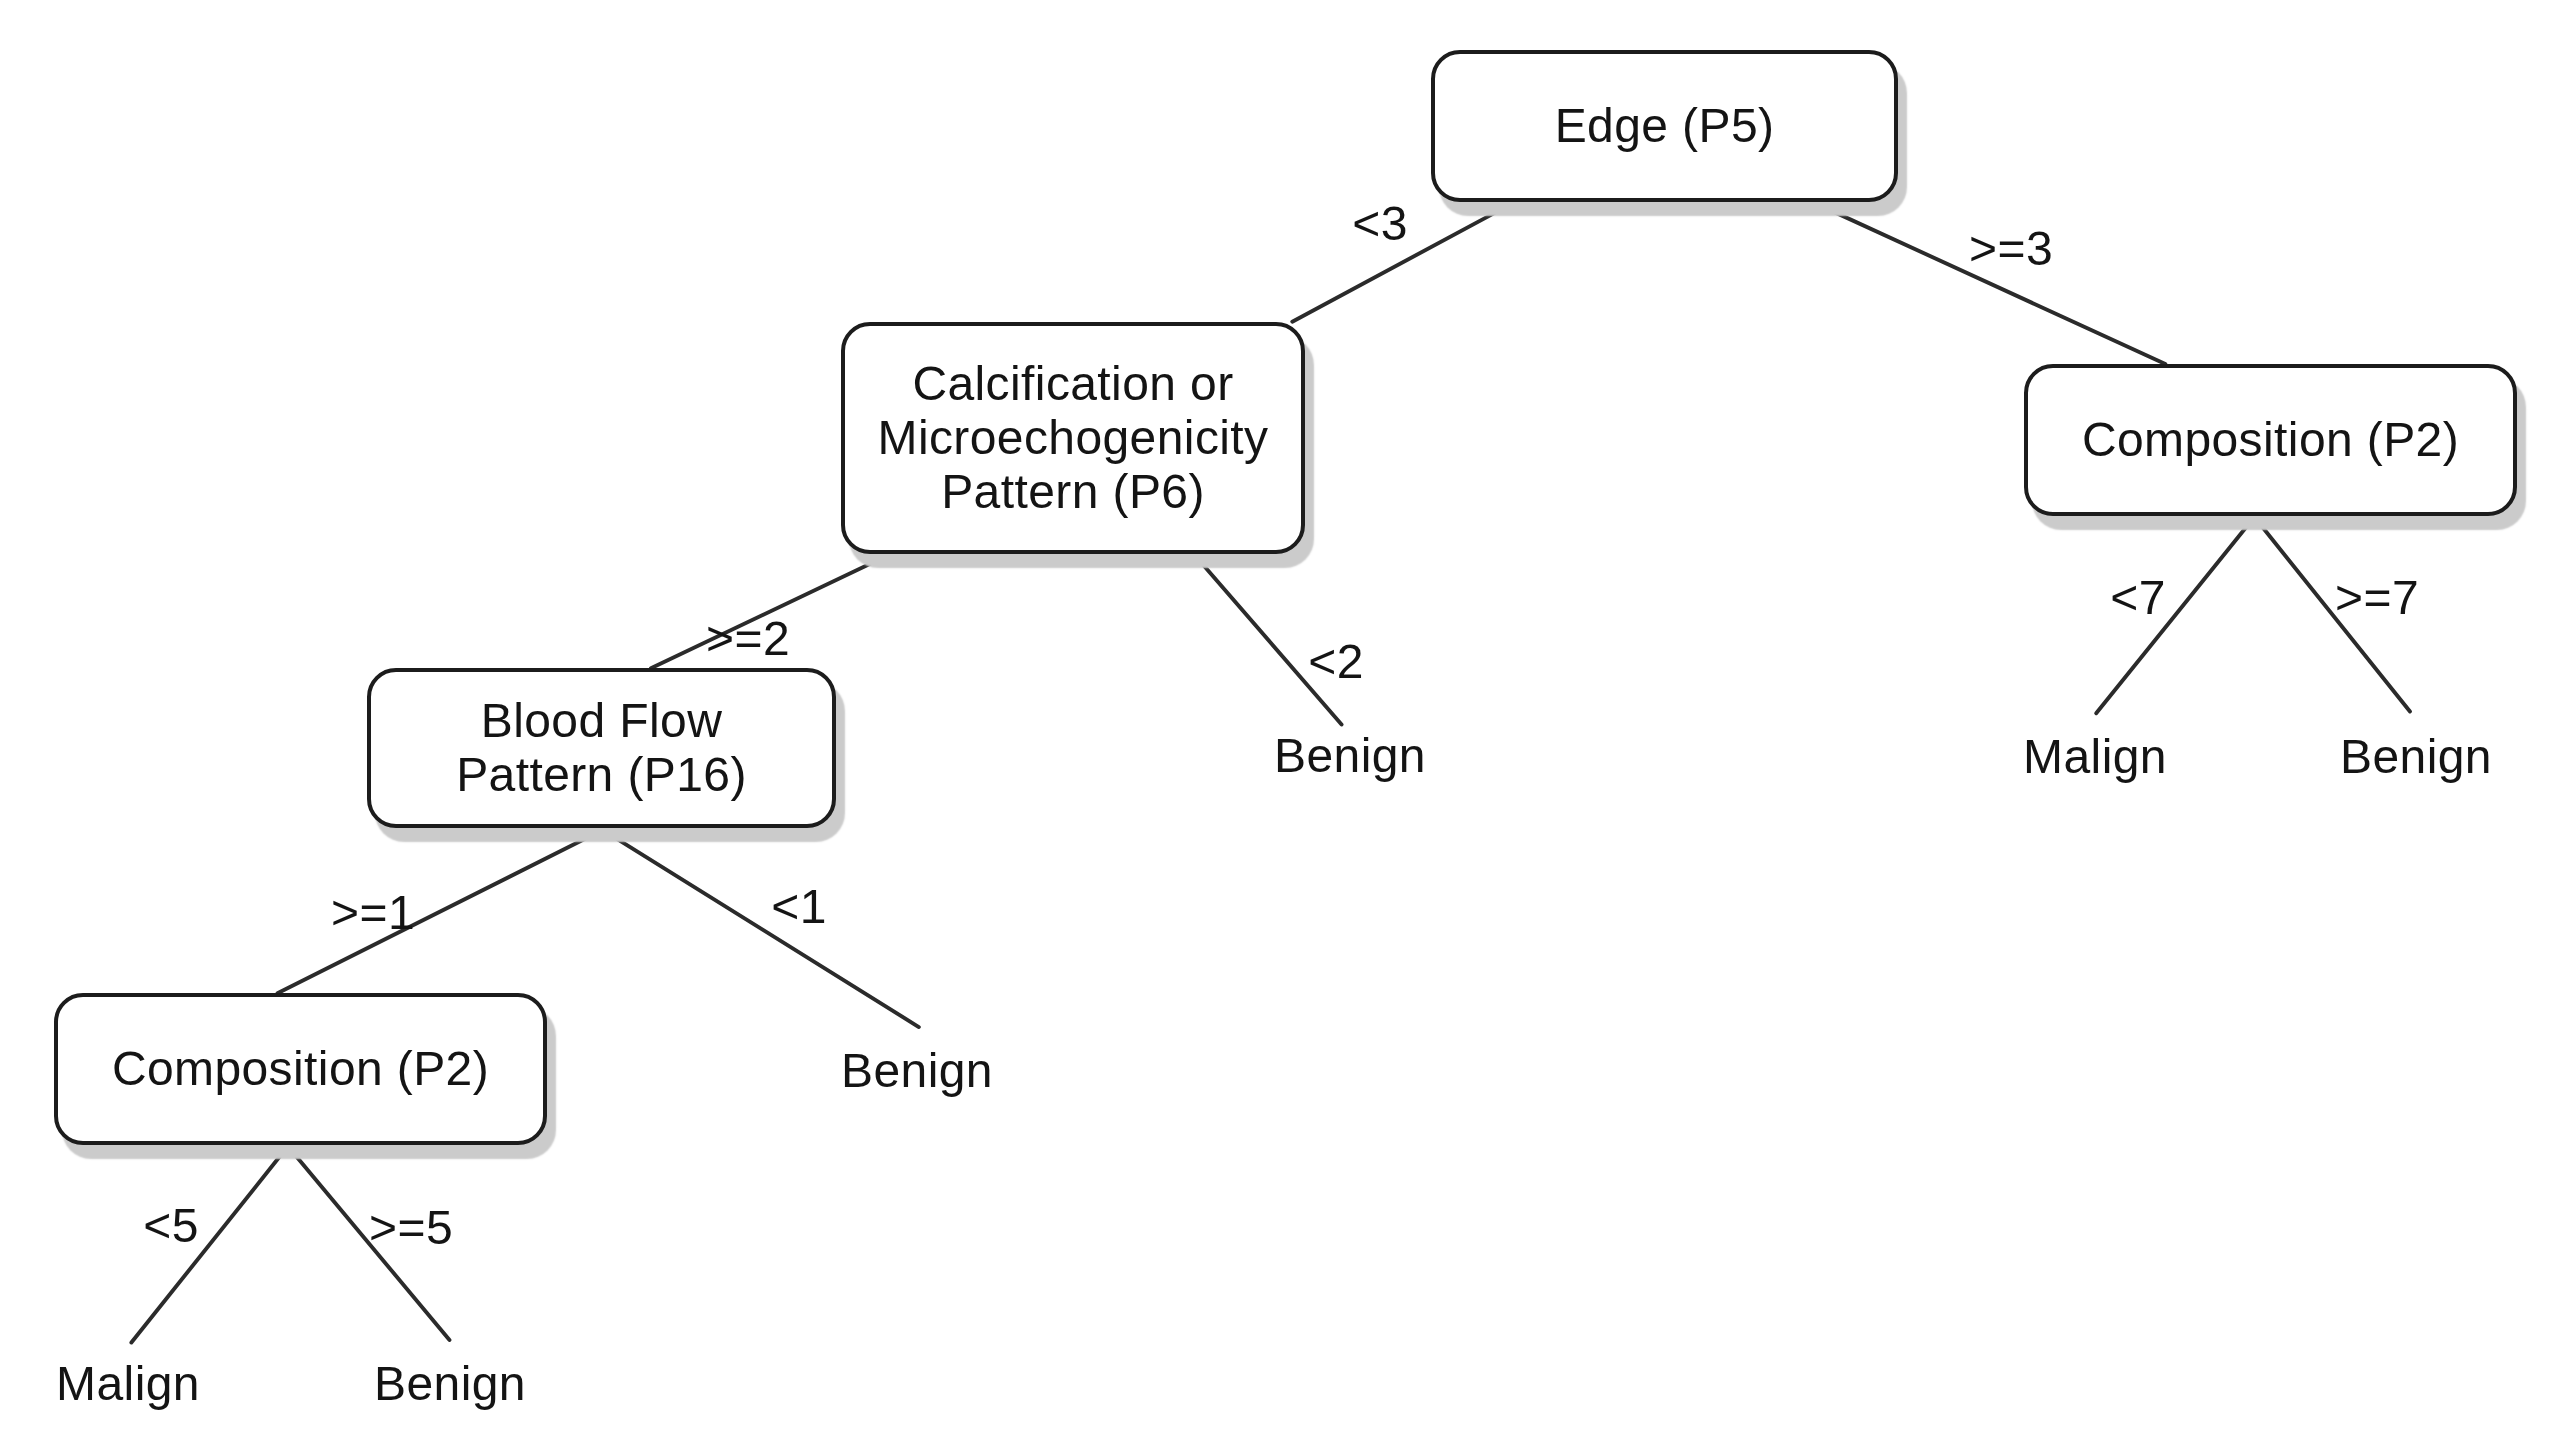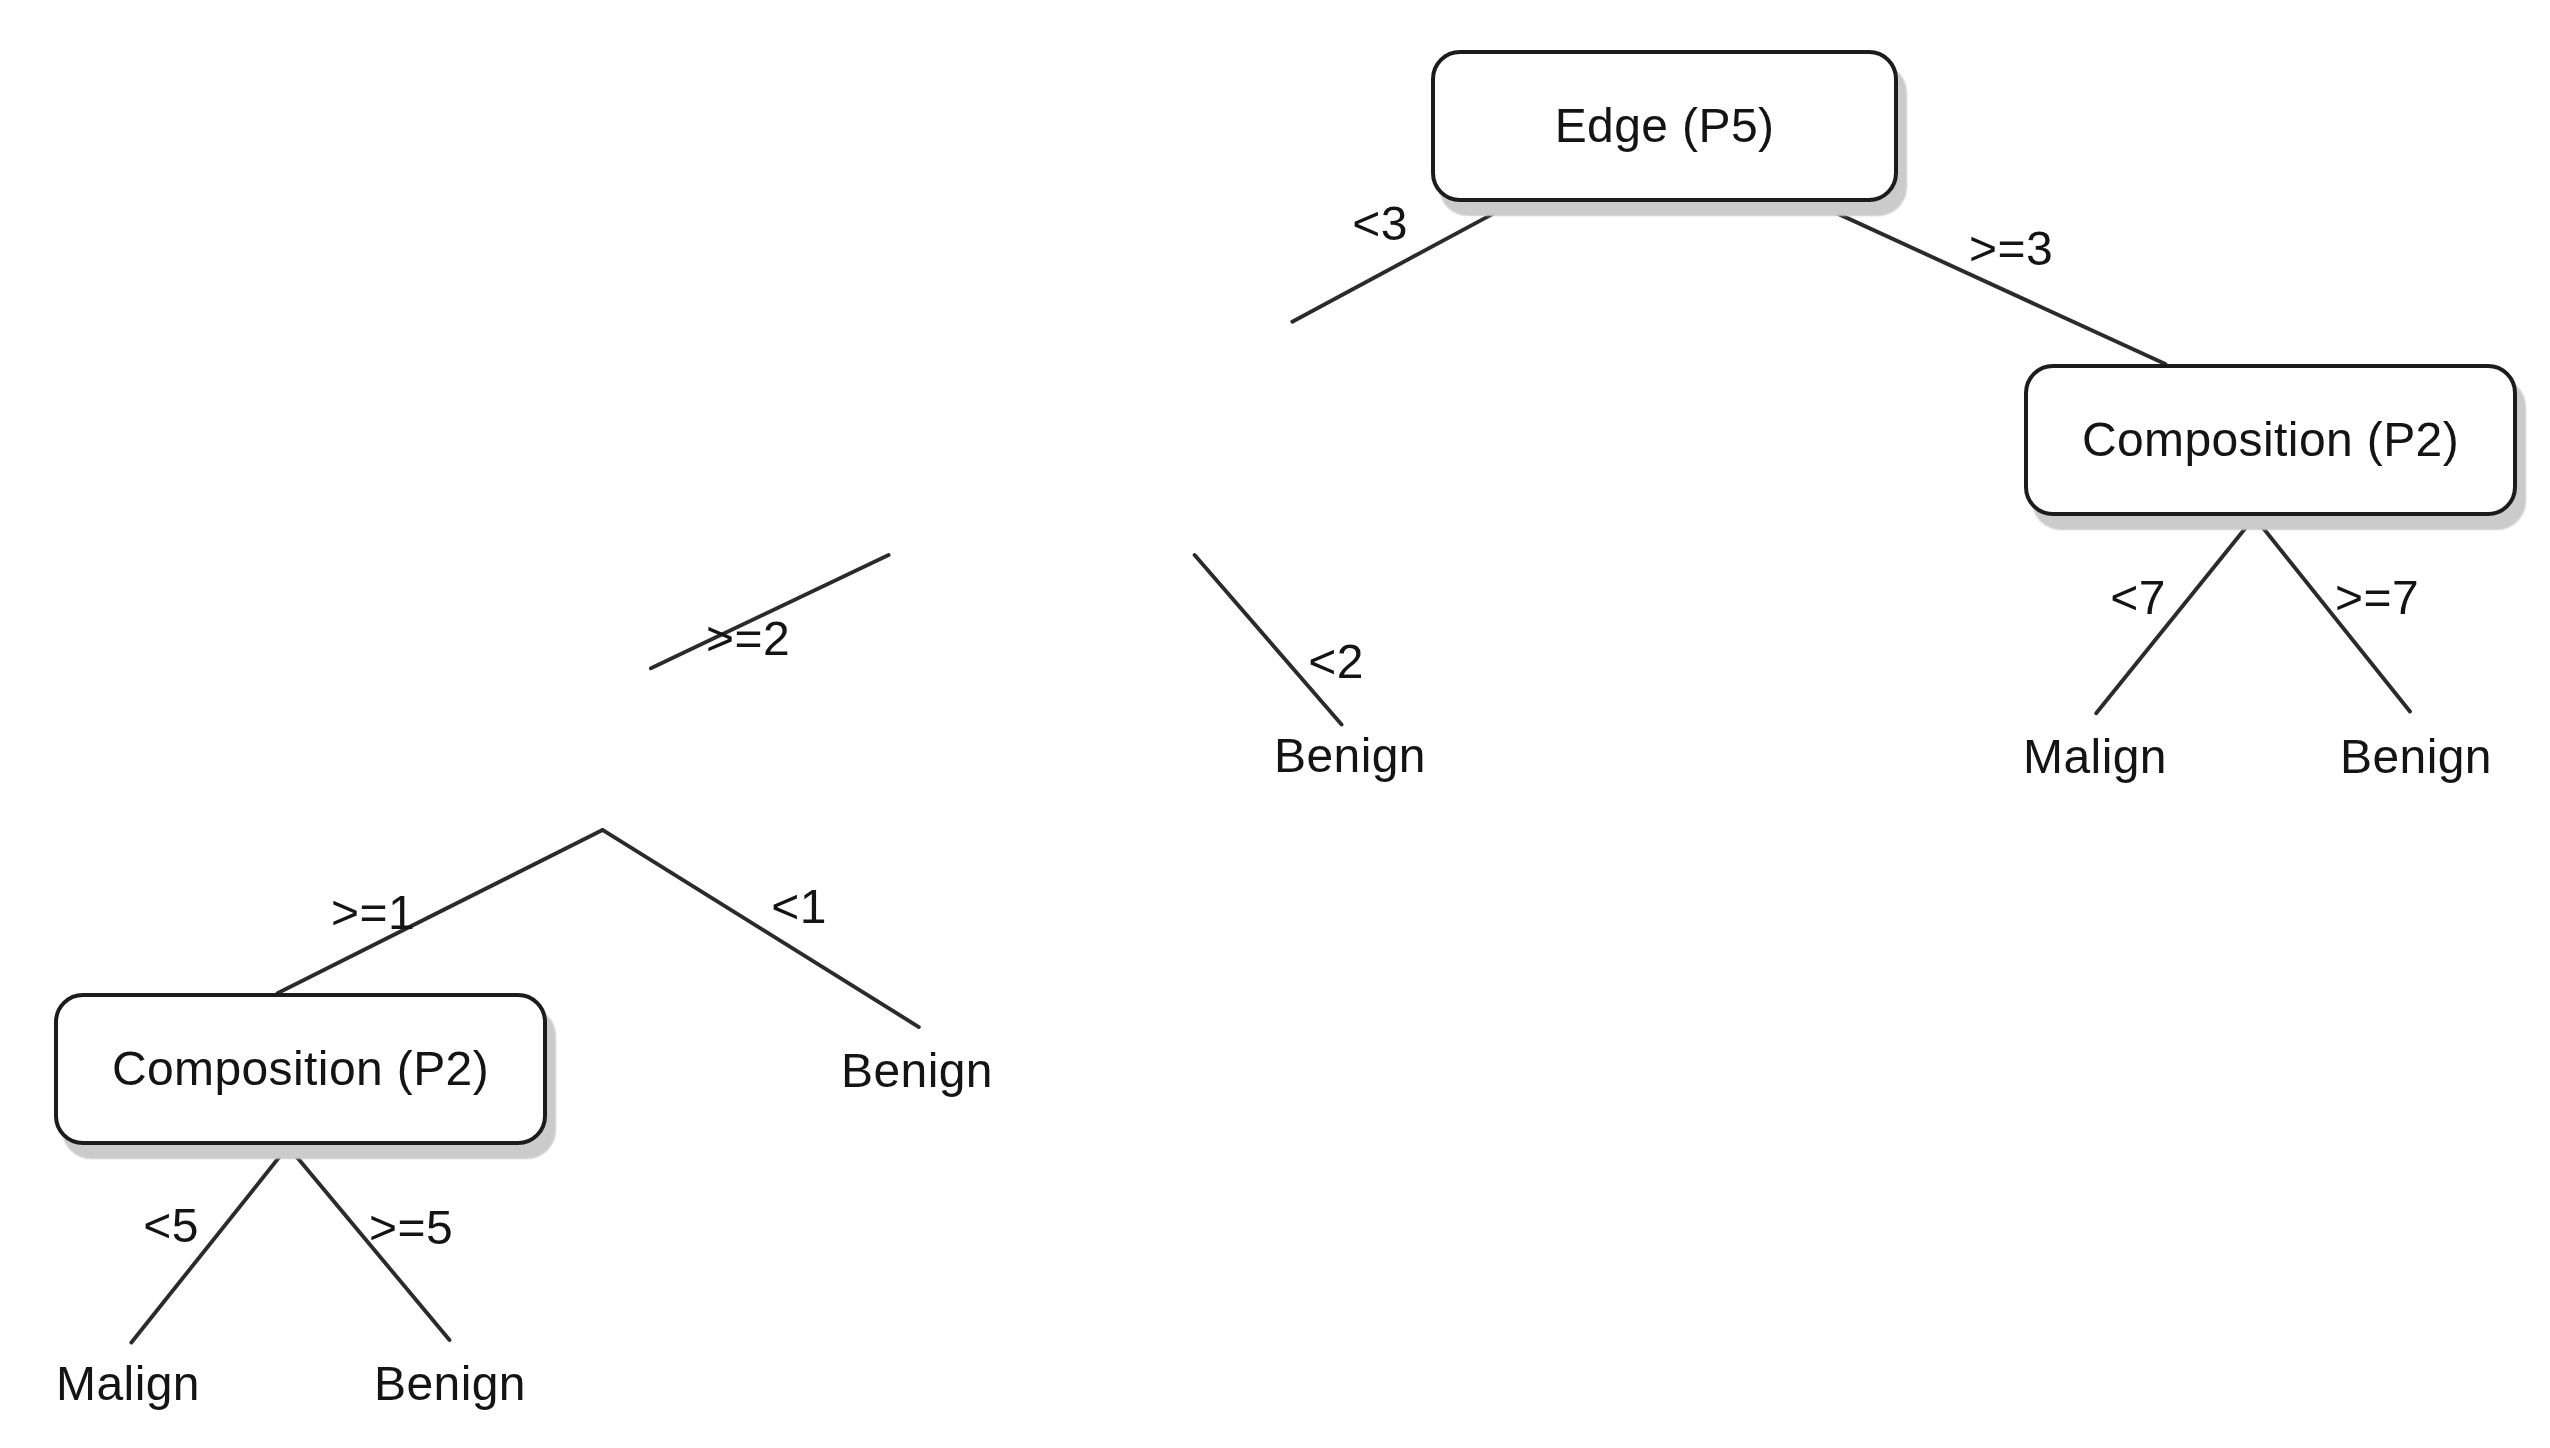--- a/index.html
+++ b/index.html
@@ -39,21 +39,30 @@
     <line x1="333" y1="1326" x2="152" y2="1553"></line>
     <line x1="333" y1="1326" x2="520" y2="1550"></line>
     <line x1="2608" y1="598" x2="2425" y2="825"></line>
     <line x1="2608" y1="598" x2="2788" y2="823"></line>
   </svg>
 
   <div class="node" style="left:1431px; top:50px; width:467px; height:152px;text-align:center;">
     <div class="node-label">Edge (P5)</div>
   </div>
 
+  <div class="node" style="left:841px; top:322px; width:464px; height:232px;">
+    <div class="node-label">Calcification or
+Microechogenicity
+Pattern (P6)</div>
+  </div>
 
+  <div class="node" style="left:367px; top:668px; width:469px; height:160px;">
+    <div class="node-label">Blood Flow
+Pattern (P16)</div>
+  </div>
 
   <div class="node" style="left:54px; top:993px; width:493px; height:152px;">
     <div class="node-label">Composition (P2)</div>
   </div>
 
   <div class="node" style="left:2024px; top:364px; width:493px; height:152px;">
     <div class="node-label">Composition (P2)</div>
   </div>
 
   <div class="branch-label" style="left:1380px; top:223px;">&lt;3</div>

